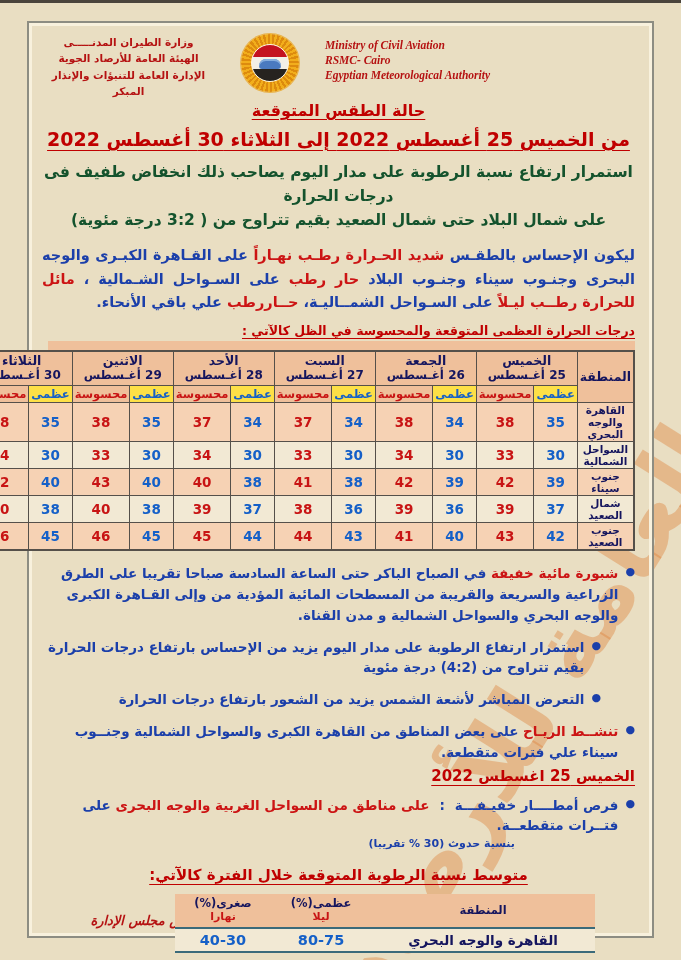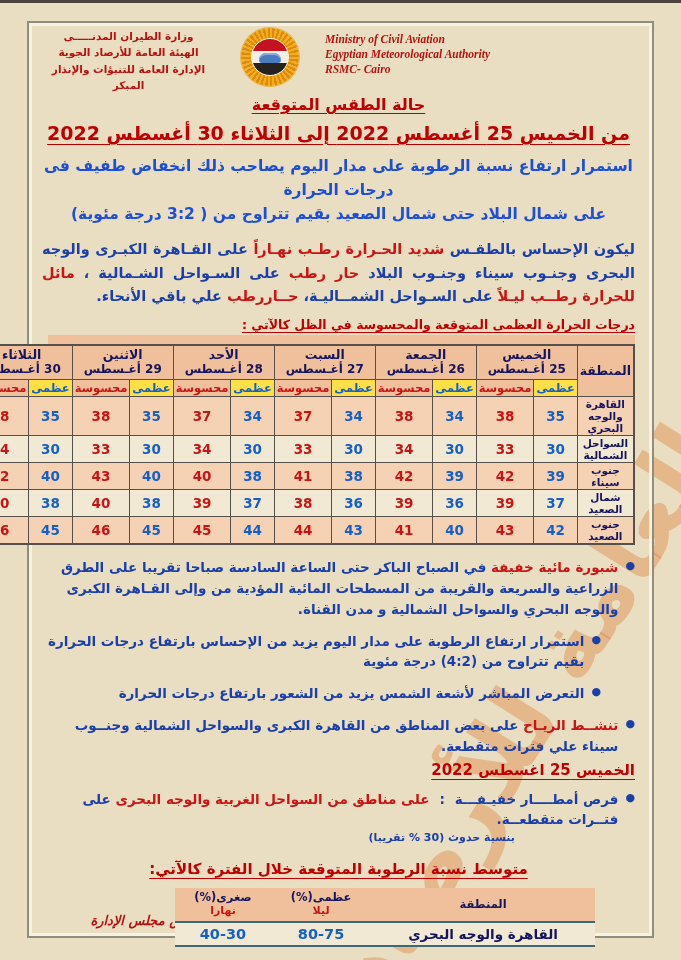--- a/index.html
+++ b/index.html
@@ -17,21 +17,21 @@
     background:transparent;
   }
   .watermark{
     position:absolute;right:-130px;top:150px;width:1500px;
     transform:rotate(-58deg);transform-origin:right top;
     font-size:96px;font-weight:bold;color:rgba(222,132,62,0.42);
     white-space:nowrap;direction:rtl;text-align:right;z-index:0;
     pointer-events:none;
   }
   .content{
-    position:absolute;left:32px;top:18px;width:613px;height:903px;
+    position:absolute;left:32px;top:24px;width:613px;height:903px;
     padding:4px 10px;box-sizing:border-box;z-index:1;direction:rtl;
   }
   
   .hdr{display:flex;flex-direction:row-reverse;align-items:flex-start;margin-top:4px;}
   .hdr-en{width:310px;color:#b51212;
     font-family:"Liberation Serif",serif;font-style:italic;font-weight:bold;
     font-size:11.5px;line-height:1.3;padding-top:6px;direction:ltr;}
   .hdr-logo{width:110px;display:flex;justify-content:center;padding-top:2px;}
   .hdr-ar{flex:1;text-align:center;color:#b51212;font-weight:bold;
     font-size:10.5px;line-height:1.55;padding-top:2px;}
@@ -43,21 +43,21 @@
     background:linear-gradient(180deg,#c41220 0 33%,#f2efe7 33% 67%,#26231f 67% 100%);
     border:1px solid #fdf6e4;}
   .cloud{position:absolute;left:7px;top:14px;width:22px;height:10px;
     background:#4a7ac0;border-radius:7px 7px 3px 3px;
     box-shadow:inset 0 2px 0 #86aede;}
   
   .title{ text-align:center;color:#c00000;font-weight:bold;font-size:16px;
     text-decoration:underline;text-underline-offset:3px;margin-top:2px;}
   .subtitle{text-align:center;color:#c00000;font-weight:bold;font-size:19px;
     text-decoration:underline;text-underline-offset:4px;margin-top:8px;}
-  .intro{text-align:center;color:#1d4ed8;font-weight:bold;font-size:15.5px;
+  .intro{text-align:center;color:#14532d;font-weight:bold;font-size:15.5px;
     line-height:1.55;margin-top:10px;}
   .feel{color:#1b3faa;font-weight:bold;font-size:14.5px;line-height:1.62;
     text-align:justify;margin-top:12px;}
   .seg-red{color:#cc1414;}
   .seg-blue{color:#1b3faa;}
   .temps-heading{color:#c00000;font-weight:bold;font-size:12.5px;
     text-decoration:underline;text-underline-offset:3px;margin-top:8px;}
   .table-top-bar{height:9px;background:#efc09b;margin-top:3px;width:99%;}
   
   table.temp{border-collapse:collapse;width:100%;margin-top:0;
@@ -125,22 +125,22 @@
       <div class="hdr-logo">
         <div class="logo">
           <div class="sun"></div>
           <div class="flagcircle">
             <div class="cloud"></div>
           </div>
         </div>
       </div>
       <div class="hdr-en" id="hdr-en">
           <div>Ministry of Civil Aviation</div>
+          <div>RSMC- Cairo</div>
           <div>Egyptian Meteorological Authority</div>
-          <div>RSMC- Cairo</div>
         </div>
     </div>
 
     <div class="title">حالة الطقس المتوقعة</div>
     <div class="subtitle">من الخميس 25 أغسطس 2022  إلى الثلاثاء 30 أغسطس 2022</div>
 
     <div class="intro">
       <div>استمرار ارتفاع  نسبة الرطوبة على مدار اليوم يصاحب ذلك انخفاض طفيف فى درجات الحرارة</div>
       <div>على شمال البلاد حتى شمال الصعيد بقيم تتراوح من ( 3:2 درجة مئوية)</div>
     </div>

